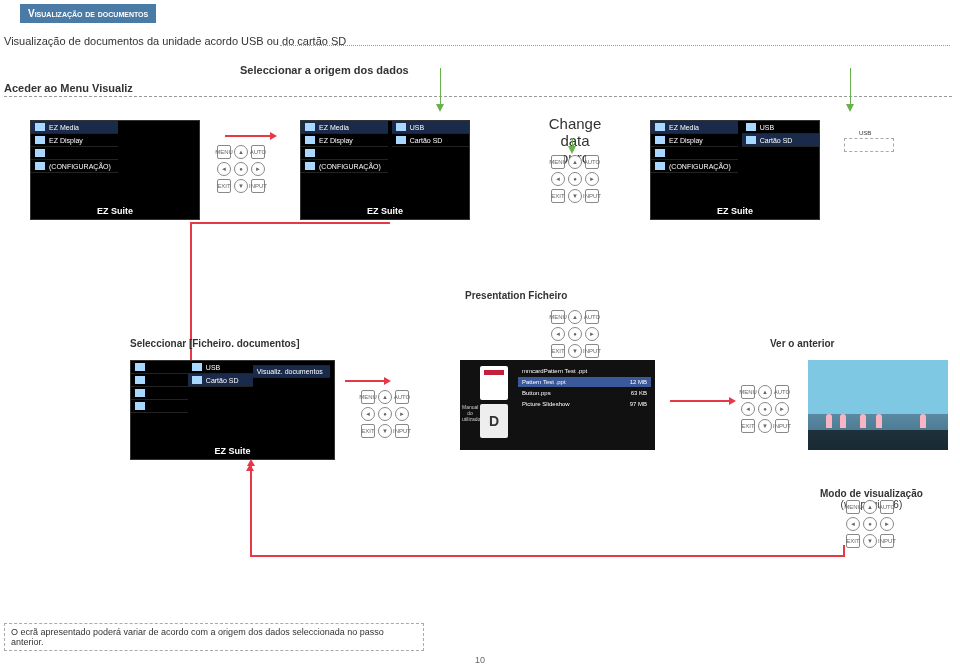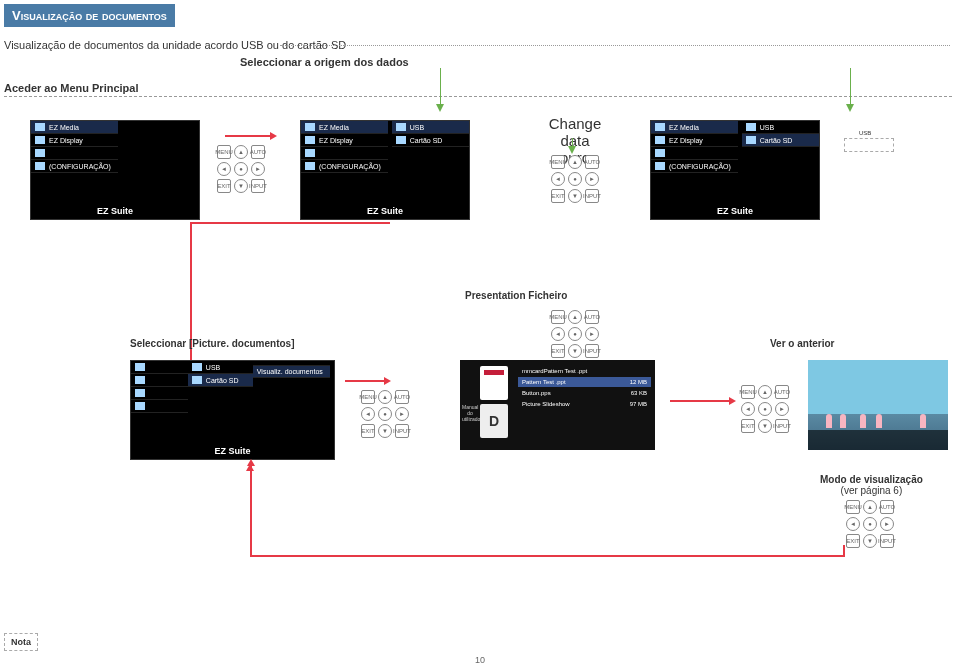--- a/index.html
+++ b/index.html
@@ -6,27 +6,27 @@
   body {
     font-family: Arial, sans-serif;
     font-size: 11px;
     width: 960px;
     height: 669px;
     background: #fff;
     color: #000;
     position: relative;
   }
   .section-header {
-    font-size: 13px;
+    font-size: 10px;
     font-weight: bold;
     color: #fff;
     background: #4a7ba6;
     padding: 4px 8px;
     display: inline-block;
-    margin: 4px 0 8px 4px;
+    margin: 4px 0 8px 20px;
     font-variant: small-caps;
   }
   .subtitle {
     font-size: 11px;
     margin: 4px 0 2px 4px;
     color: #333;
   }
   .dotted-line {
     border-bottom: 1px dotted #999;
     height: 1px;
@@ -305,23 +305,23 @@
 
 
 
 
 <div class="section-header">Visualização de documentos</div>
 
 <div class="subtitle">Visualização de documentos da unidade acordo USB ou do cartão SD</div>
 
 <div class="dotted-line" style="left:280px; top:45px; width:670px;"></div>
 
-<div class="select-origin" style="left:240px; top:56px;">Seleccionar a origem dos dados</div>
-
-<div class="access-menu" style="left:4px; top:82px;">Aceder ao Menu Principal</div>
+<div class="select-origin" style="left:240px; top:64px;">Seleccionar a origem dos dados</div>
+
+<div class="access-menu" style="left:4px; top:82px;">Aceder ao Menu Visualiz</div>
 
 <div class="dashed-line-h" style="left:4px; top:96px; width:948px;"></div>
 
 
 <div class="green-line-v" style="left:440px; top:68px; height:36px;"></div>
 <div class="green-arrow-down" style="left:436px; top:104px;"></div>
 <div class="green-line-v" style="left:850px; top:68px; height:36px;"></div>
 <div class="green-arrow-down" style="left:846px; top:104px;"></div>
 
 
@@ -467,21 +467,21 @@
   <div class="k sq">AUTO</div>
   <div class="k">◄</div>
   <div class="k">●</div>
   <div class="k">►</div>
   <div class="k sq">EXIT</div>
   <div class="k">▼</div>
   <div class="k sq">INPUT</div>
 </div>
 
 
-<div class="label-text" style="left:130px; top:338px;">Seleccionar [Picture. documentos]</div>
+<div class="label-text" style="left:130px; top:338px;">Seleccionar [Ficheiro. documentos]</div>
 
 
 <div class="label-text" style="left:770px; top:338px;">Ver o anterior</div>
 
 
 <div class="ez-screen" style="left:130px; top:360px; width:205px; height:100px;">
   <div style="width:28%; float:left;">
     <div class="menu-item">
         <span class="icon-box"></span>
       </div>
@@ -583,21 +583,21 @@
   <div class="flamingo" style="left:32px;"></div>
   <div class="flamingo" style="left:52px;"></div>
   <div class="flamingo" style="left:68px;"></div>
   <div class="flamingo" style="left:112px;"></div>
 </div>
 
 
 
 
 
-<div class="mode-label" style="left:820px; top:474px;">
+<div class="mode-label" style="left:820px; top:488px;">
   <span>Modo de visualização</span><br>
   <span style="font-weight:normal;">(ver página 6)</span>
 </div>
 
 
 <div class="keypad" style="left:845px; top:500px;">
   <div class="k sq">MENU</div>
   <div class="k">▲</div>
   <div class="k sq">AUTO</div>
   <div class="k">◄</div>
@@ -609,19 +609,19 @@
 </div>
 
 
 <div style="position:absolute; left:250px; top:555px; width:595px; height:2px; background:#e63946;"></div>
 <div style="position:absolute; left:843px; top:545px; width:2px; height:12px; background:#e63946;"></div>
 <div class="red-arrow-v" style="left:250px; top:465px; height:90px; transform: scaleY(-1);"></div>
 <div style="position:absolute; left:246px; top:464px; border-bottom:7px solid #e63946; border-left:4px solid transparent; border-right:4px solid transparent;"></div>
 
 
 <div class="nota-box">
-  <div class="nota-title">Nota</div>
+  <div>O ecrã apresentado poderá variar de acordo com a origem dos dados seleccionada no passo anterior.</div>
 </div>
 
 <div class="page-num">10</div>
 
 
 
 
 </body></html>

